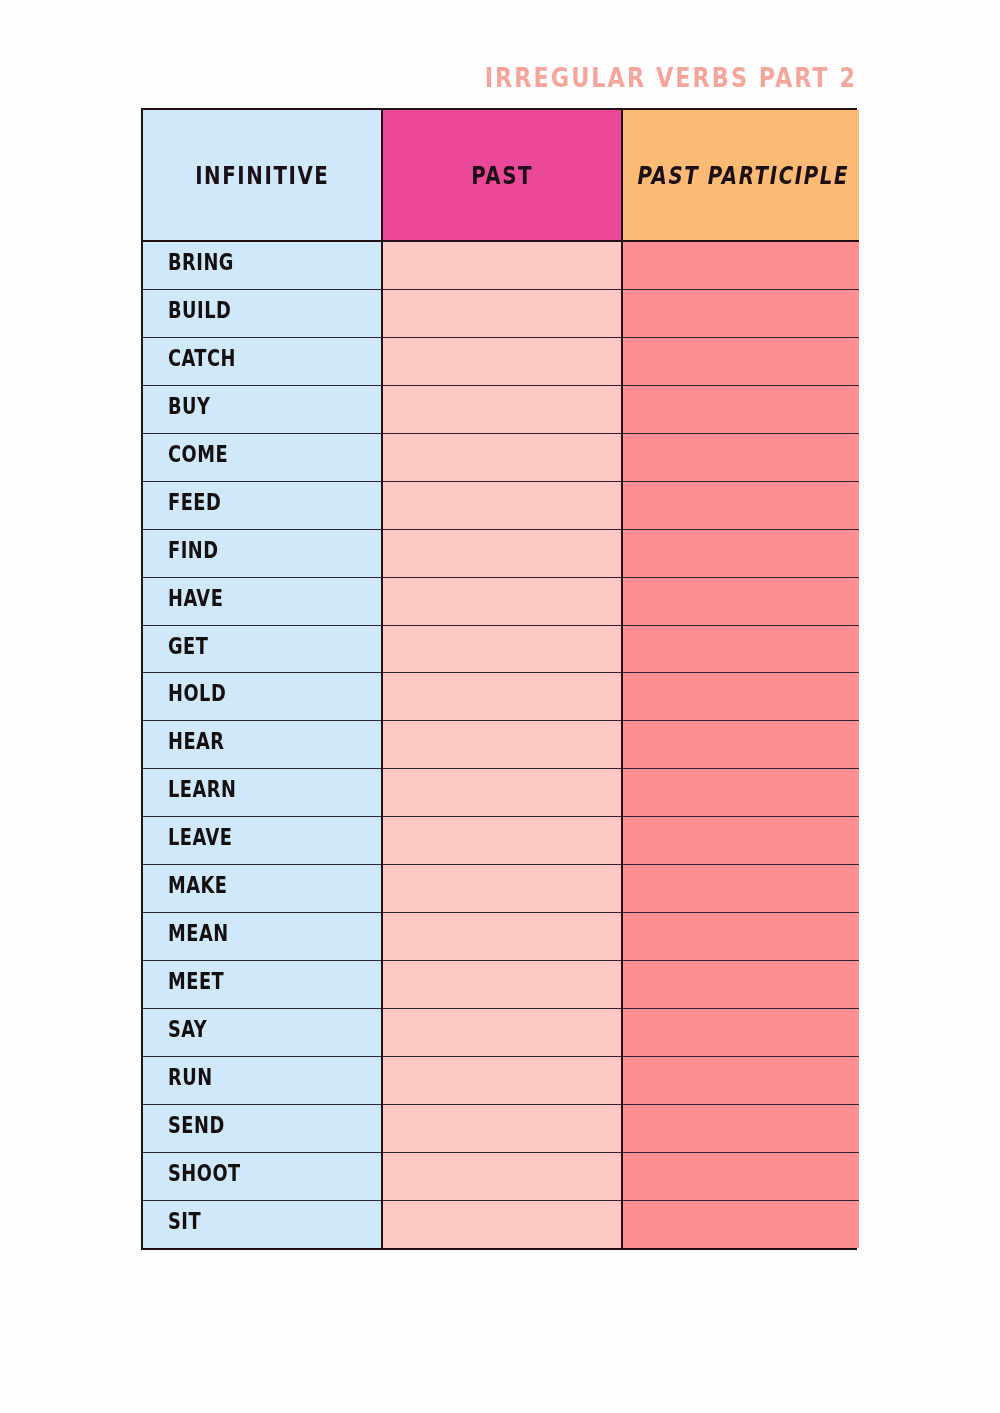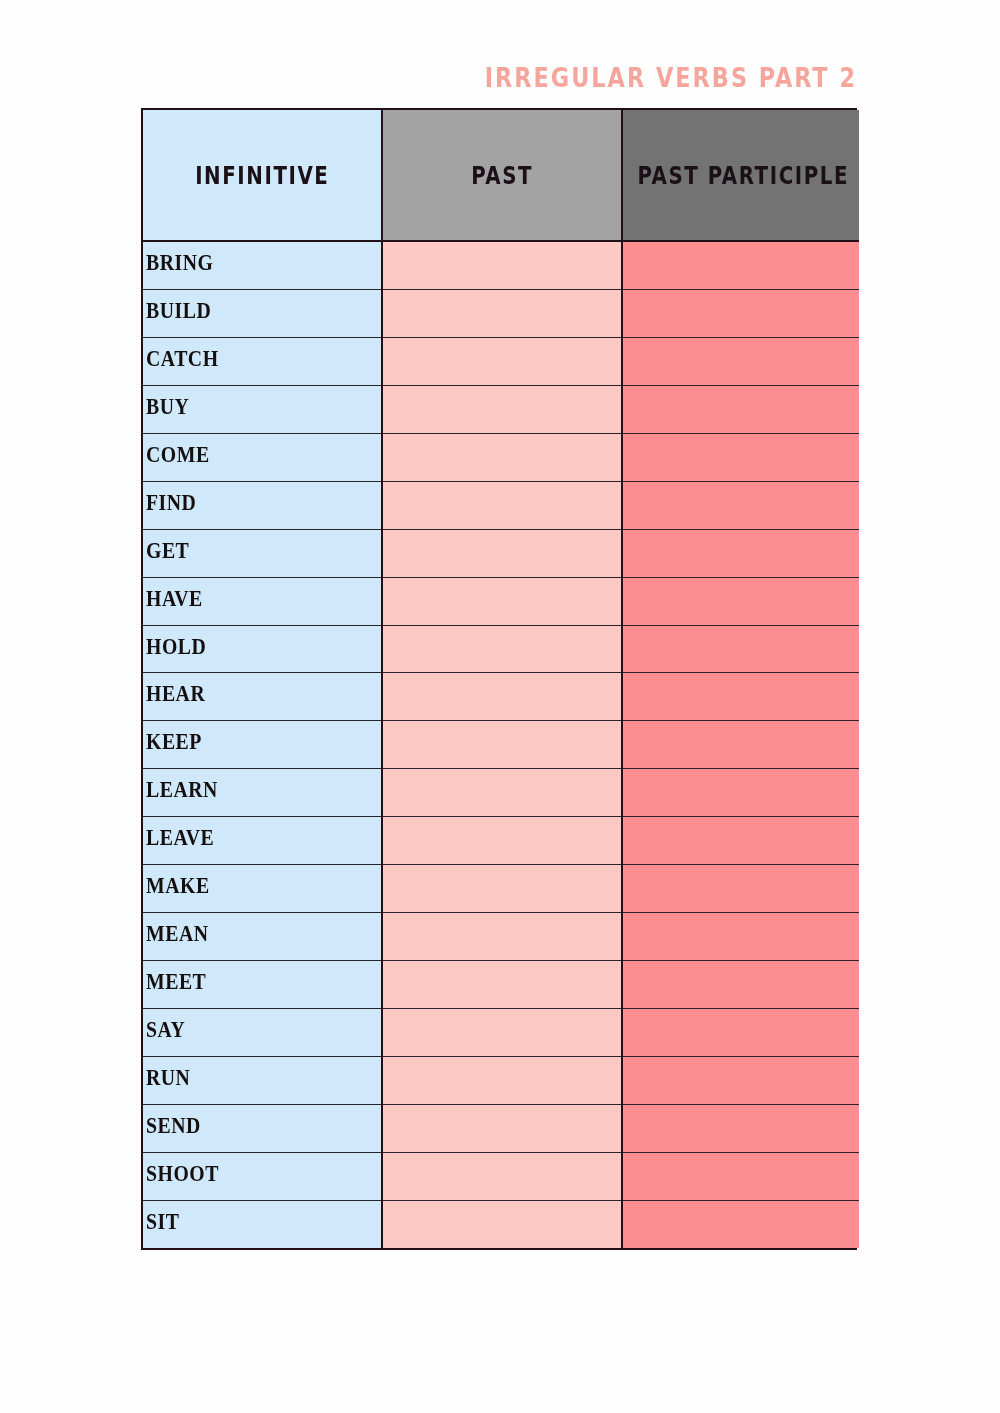--- a/index.html
+++ b/index.html
@@ -61,44 +61,43 @@
     text-align: center;
     vertical-align: middle;
     font-weight: 700;
     font-size: 25px;
     letter-spacing: 1.8px;
     color: #1b1016;
     border-bottom: 2px solid #221018;
     font-stretch: condensed;
   }
   th.h-inf  { background: #cfe8fa; border-right: 2px solid #221018; }
-  th.h-past { background: #a3a3a3; border-right: 2px solid #221018; }
-  th.h-pp   { background: #737373; }
+  th.h-past { background: #ec4899; border-right: 2px solid #221018; }
+  th.h-pp   { background: #fdba74; font-style: italic; }
   .hdr-txt {
     display: inline-block;
     transform: scaleX(0.88);
     white-space: nowrap;
   }
 
   
   tbody tr { height: 43.7px; }
   tbody td {
     padding: 0;
     margin: 0;
     border-bottom: 1.6px solid #2c2230;
     vertical-align: middle;
     height: 43.7px;
   }
   tbody tr:last-child td { border-bottom: none; }
 
   td.c-inf {
     background: #cfe8fa;
     border-right: 2px solid #221018;
-    padding-left: 3px;
-    font-family: Liberation Serif, serif;
+    padding-left: 25px;
   }
   td.c-past {
     background: #fcc9c4;
     border-right: 2px solid #221018;
   }
   td.c-pp {
     background: #fd8f92;
   }
 
   .verb-txt {
@@ -161,46 +160,46 @@
           <td class="c-inf"><span class="verb-txt">BUY</span></td>
           <td class="c-past"><span class="blank-cell verb-txt"></span></td>
           <td class="c-pp"><span class="blank-cell verb-txt"></span></td>
         </tr>
         <tr>
           <td class="c-inf"><span class="verb-txt">COME</span></td>
           <td class="c-past"><span class="blank-cell verb-txt"></span></td>
           <td class="c-pp"><span class="blank-cell verb-txt"></span></td>
         </tr>
         <tr>
+          <td class="c-inf"><span class="verb-txt">FEED</span></td>
+          <td class="c-past"><span class="blank-cell verb-txt"></span></td>
+          <td class="c-pp"><span class="blank-cell verb-txt"></span></td>
+        </tr>
+        <tr>
           <td class="c-inf"><span class="verb-txt">FIND</span></td>
           <td class="c-past"><span class="blank-cell verb-txt"></span></td>
           <td class="c-pp"><span class="blank-cell verb-txt"></span></td>
         </tr>
         <tr>
+          <td class="c-inf"><span class="verb-txt">HAVE</span></td>
+          <td class="c-past"><span class="blank-cell verb-txt"></span></td>
+          <td class="c-pp"><span class="blank-cell verb-txt"></span></td>
+        </tr>
+        <tr>
           <td class="c-inf"><span class="verb-txt">GET</span></td>
           <td class="c-past"><span class="blank-cell verb-txt"></span></td>
           <td class="c-pp"><span class="blank-cell verb-txt"></span></td>
         </tr>
         <tr>
-          <td class="c-inf"><span class="verb-txt">HAVE</span></td>
-          <td class="c-past"><span class="blank-cell verb-txt"></span></td>
-          <td class="c-pp"><span class="blank-cell verb-txt"></span></td>
-        </tr>
-        <tr>
           <td class="c-inf"><span class="verb-txt">HOLD</span></td>
           <td class="c-past"><span class="blank-cell verb-txt"></span></td>
           <td class="c-pp"><span class="blank-cell verb-txt"></span></td>
         </tr>
         <tr>
           <td class="c-inf"><span class="verb-txt">HEAR</span></td>
-          <td class="c-past"><span class="blank-cell verb-txt"></span></td>
-          <td class="c-pp"><span class="blank-cell verb-txt"></span></td>
-        </tr>
-        <tr>
-          <td class="c-inf"><span class="verb-txt">KEEP</span></td>
           <td class="c-past"><span class="blank-cell verb-txt"></span></td>
           <td class="c-pp"><span class="blank-cell verb-txt"></span></td>
         </tr>
         <tr>
           <td class="c-inf"><span class="verb-txt">LEARN</span></td>
           <td class="c-past"><span class="blank-cell verb-txt"></span></td>
           <td class="c-pp"><span class="blank-cell verb-txt"></span></td>
         </tr>
         <tr>
           <td class="c-inf"><span class="verb-txt">LEAVE</span></td>

